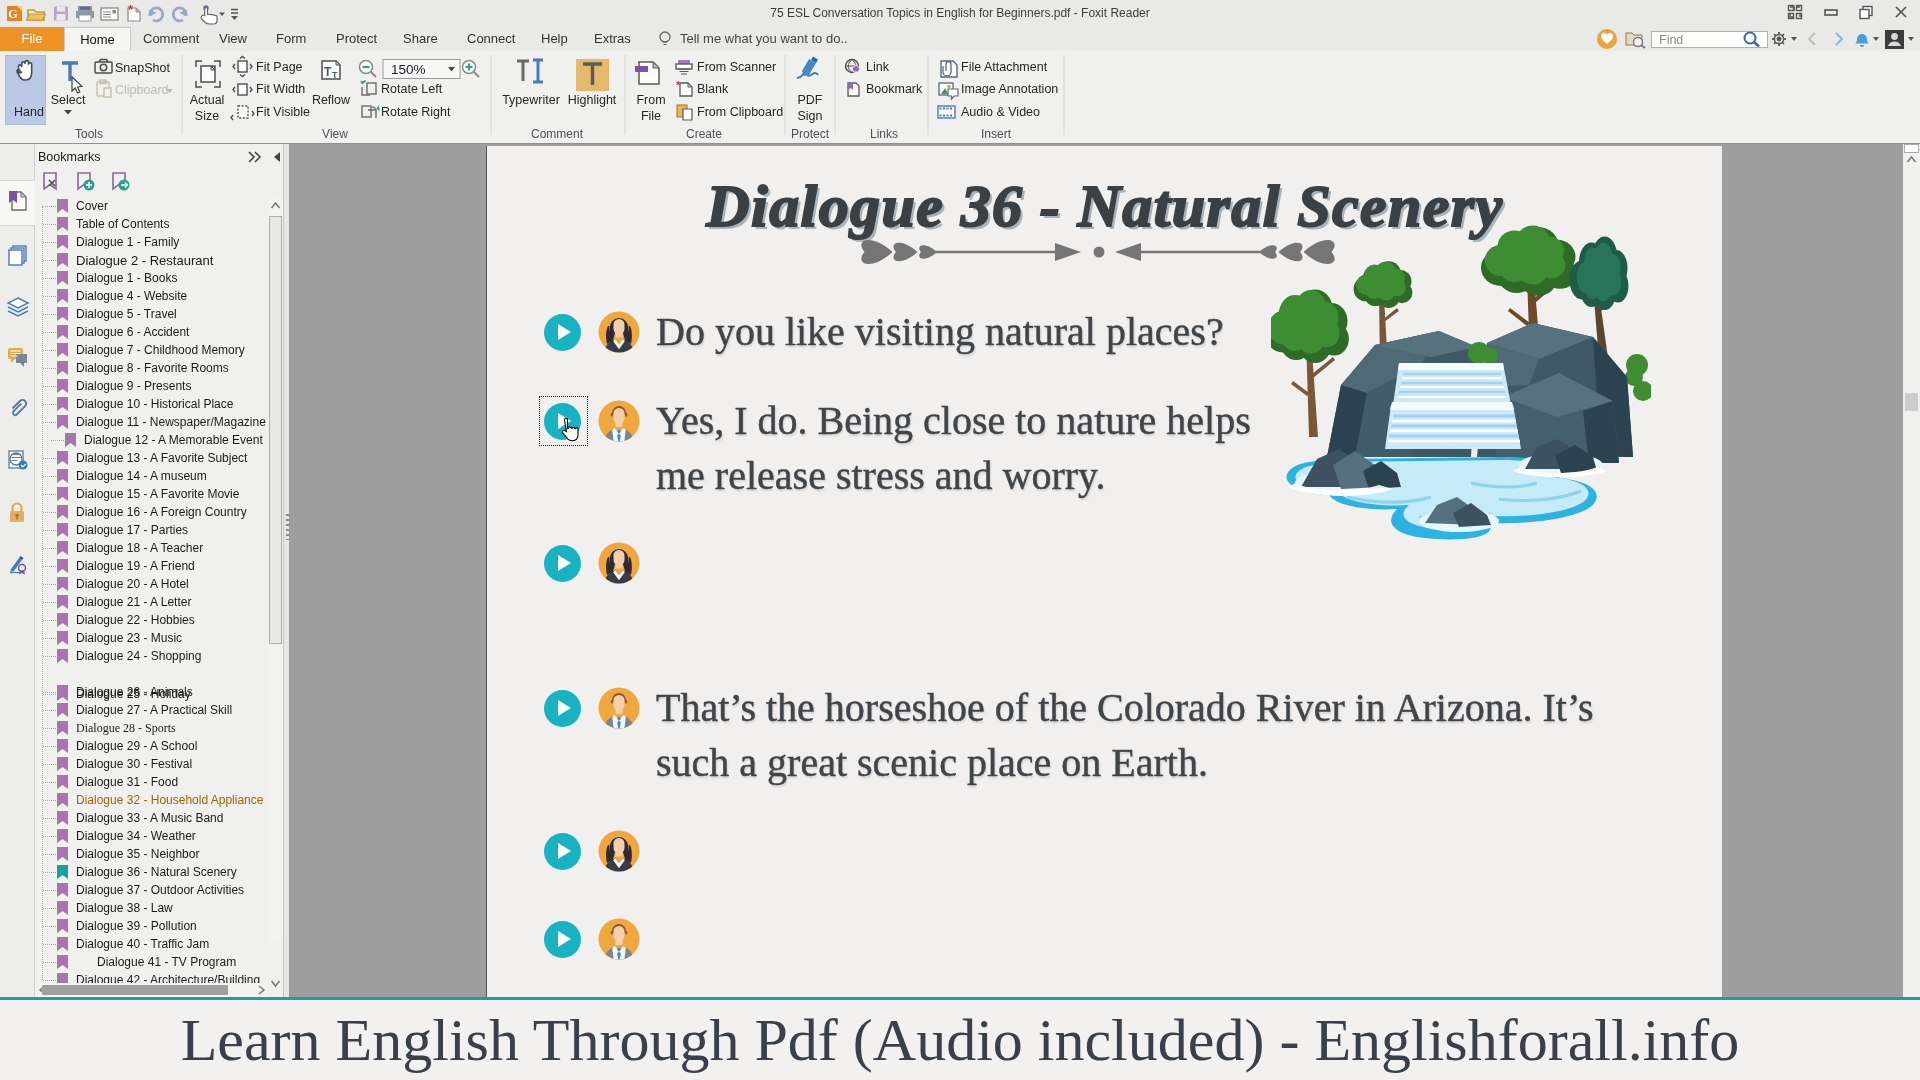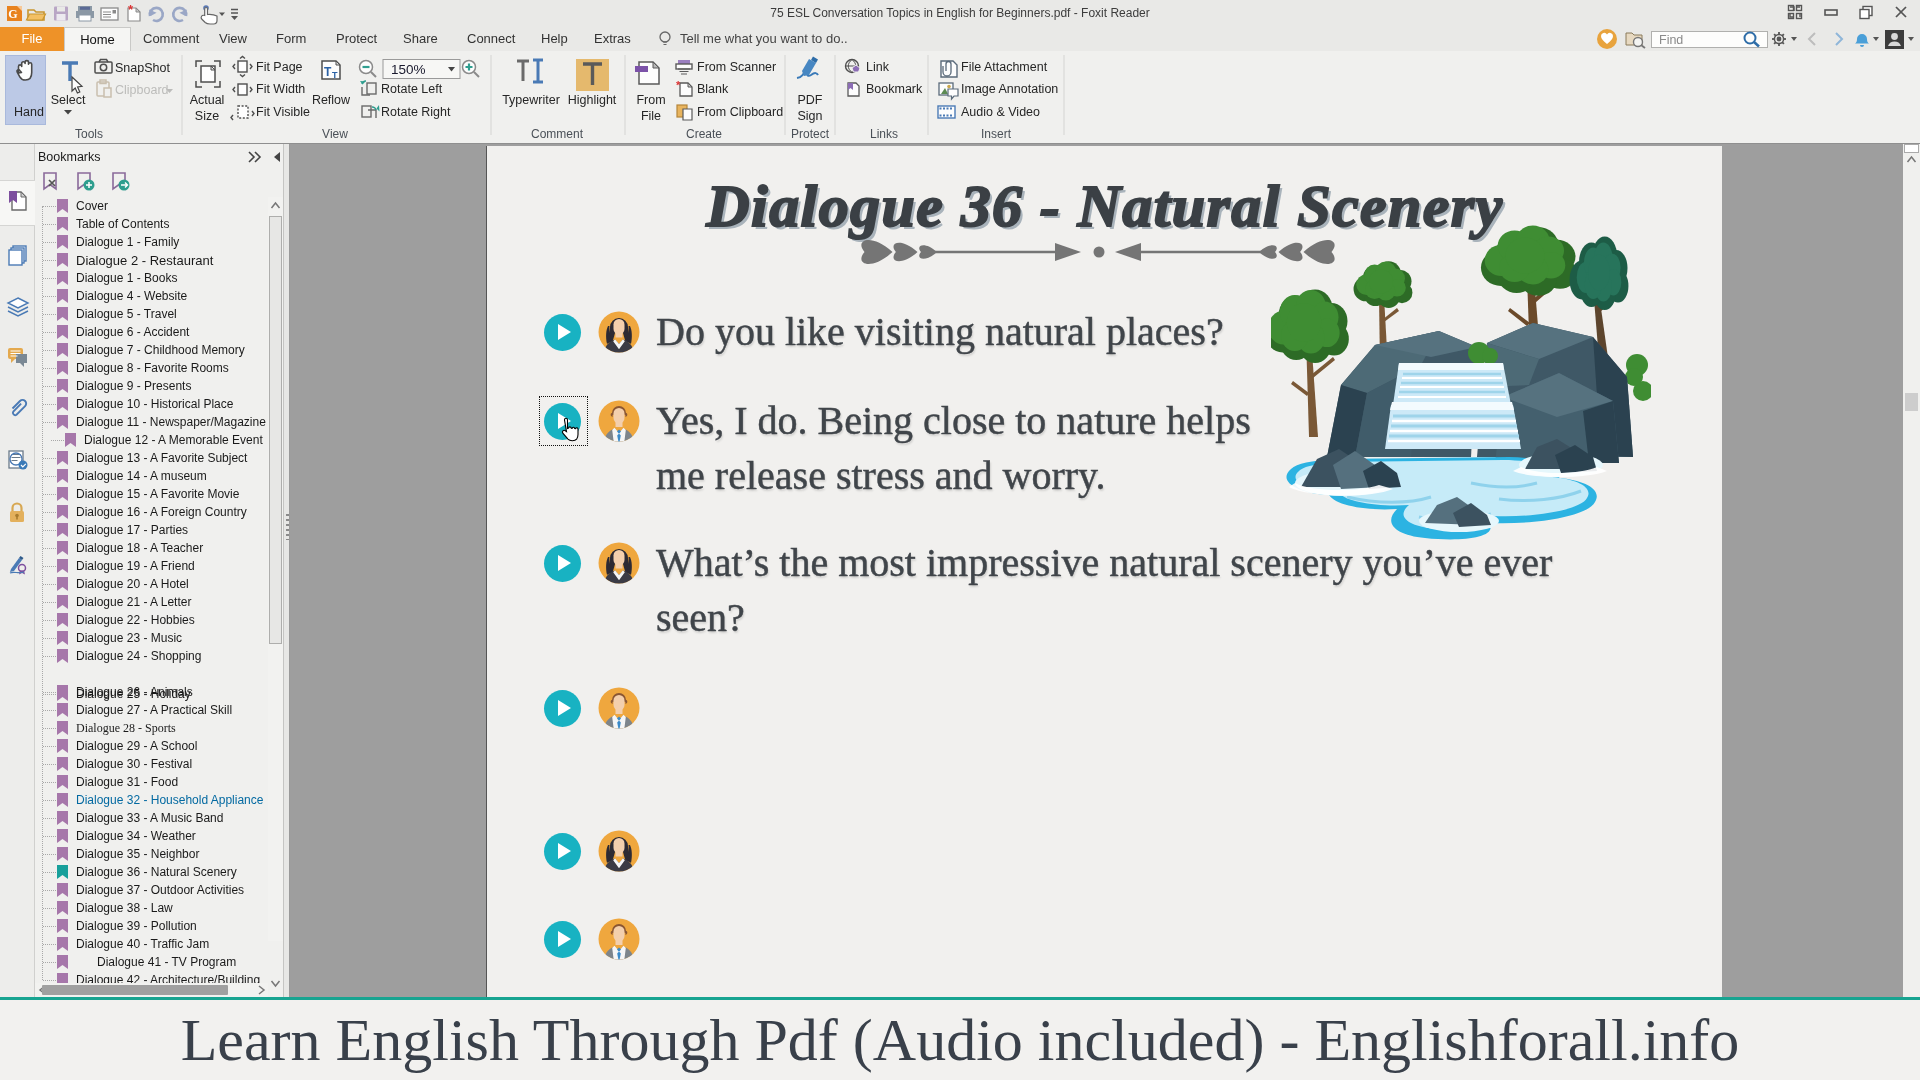--- a/index.html
+++ b/index.html
@@ -546,21 +546,21 @@
             <span style="position:absolute;left:41px;top:2px;font-size:12px;color:#1a1a1a;white-space:nowrap;">Dialogue 30 - Festival</span>
           </div>
           <div style="position:absolute;left:0;top:576px;width:234px;height:18px;">
             <div style="position:absolute;left:8px;top:9px;width:13px;height:0;border-top:1px dotted #a8a8a8;"></div>
             <div style="position:absolute;left:22px;top:2px;width:11px;height:14px;background:#a677aa;clip-path:polygon(0 0,100% 0,100% 100%,50% 72%,0 100%);"></div>
             <span style="position:absolute;left:41px;top:2px;font-size:12px;color:#1a1a1a;white-space:nowrap;">Dialogue 31 - Food</span>
           </div>
           <div style="position:absolute;left:0;top:594px;width:234px;height:18px;">
             <div style="position:absolute;left:8px;top:9px;width:13px;height:0;border-top:1px dotted #a8a8a8;"></div>
             <div style="position:absolute;left:22px;top:2px;width:11px;height:14px;background:#a677aa;clip-path:polygon(0 0,100% 0,100% 100%,50% 72%,0 100%);"></div>
-            <span style="position:absolute;left:41px;top:2px;font-size:12px;color:#0369a1;white-space:nowrap;">Dialogue 32 - Household Appliance</span>
+            <span style="position:absolute;left:41px;top:2px;font-size:12px;color:#a16207;white-space:nowrap;">Dialogue 32 - Household Appliance</span>
           </div>
           <div style="position:absolute;left:0;top:612px;width:234px;height:18px;">
             <div style="position:absolute;left:8px;top:9px;width:13px;height:0;border-top:1px dotted #a8a8a8;"></div>
             <div style="position:absolute;left:22px;top:2px;width:11px;height:14px;background:#a677aa;clip-path:polygon(0 0,100% 0,100% 100%,50% 72%,0 100%);"></div>
             <span style="position:absolute;left:41px;top:2px;font-size:12px;color:#1a1a1a;white-space:nowrap;">Dialogue 33 - A Music Band</span>
           </div>
           <div style="position:absolute;left:0;top:630px;width:234px;height:18px;">
             <div style="position:absolute;left:8px;top:9px;width:13px;height:0;border-top:1px dotted #a8a8a8;"></div>
             <div style="position:absolute;left:22px;top:2px;width:11px;height:14px;background:#a677aa;clip-path:polygon(0 0,100% 0,100% 100%,50% 72%,0 100%);"></div>
             <span style="position:absolute;left:41px;top:2px;font-size:12px;color:#1a1a1a;white-space:nowrap;">Dialogue 34 - Weather</span>
@@ -819,39 +819,39 @@
   <g clip-path="url(#c111396)">
     <path d="M12 16 a9 9 0 0 1 18 0 l2.5 16 -5-1 -2.5-9 -8 0 -2.5 9 -5 1 z" fill="#2d2a33"></path>
     <path d="M15.5 13.5 a5.5 5.5 0 0 1 11 0 v4.5 a5.5 5.5 0 0 1 -11 0 z" fill="#f3cfad"></path>
     <path d="M17.5 21 h7 v5.5 h-7 z" fill="#f3cfad"></path>
     <path d="M6 42 c1-8 6-12 11-13.5 l4 4.5 4-4.5 c5 1.5 10 5.5 11 13.5 z" fill="#3b3b45"></path>
     <path d="M17 28.2 l4 4.8 4-4.8 1.8 2 -5.8 8 -5.8-8 z" fill="#f6f6f6"></path>
     <path d="M11.5 15 c-1 6 1.5 10 1 15 l-3.5 3 c-1.5-7-1-14 1-18z" fill="#2d2a33"></path>
     <path d="M30.5 15 c1 6-1.5 10-1 15 l3.5 3 c1.5-7 1-14-1-18z" fill="#2d2a33"></path>
   </g>
 </svg>
-        <div class="dtext" style="left:169px;top:389px;">What’s the most impressive natural scenery you’ve ever<br>seen?</div>
         <div class="play" style="left:57px;top:544px;"></div>
         <svg width="42" height="42" style="position:absolute;left:111px;top:541px;">
   <defs>
             <clipPath id="m111541">
               <circle cx="21" cy="21" r="20.5"></circle>
             </clipPath>
           </defs>
   <circle cx="21" cy="21" r="20.5" fill="#efa73e"></circle>
   <g clip-path="url(#m111541)">
     <path d="M14 13 a7 7 0 0 1 14 0 c1.4 0.3 1.6 1.4 1 3 l-1.6 1 v-2 a13.5 13.5 0 0 0 -12.8 0 v2 l-1.6-1 c-0.6-1.6-0.4-2.7 1-3z" fill="#8a5633"></path>
     <path d="M15.5 13.5 a5.5 5.5 0 0 1 11 0 v4.5 a5.5 5.5 0 0 1 -11 0 z" fill="#f3cfad"></path>
     <path d="M17.5 21 h7 v6 h-7 z" fill="#f3cfad"></path>
     <path d="M6 42 c1-8 6-12 11-13.5 l4 4.5 4-4.5 c5 1.5 10 5.5 11 13.5 z" fill="#7d858c"></path>
     <path d="M16.5 27.8 l4.5 5.2 4.5-5.2 2.3 2.2 -1.5 12 h-10.6 l-1.5-12 z" fill="#f6f6f6"></path>
     <path d="M21 33.5 l-1.8 2 1.3 6.5 h1 l1.3-6.5 z" fill="#3a8ac9"></path>
     <path d="M19 31.5 l2-2 2 2 -2 2.3 z" fill="#3a8ac9"></path>
   </g>
 </svg>
+        <div class="dtext" style="left:169px;top:534px;">That’s the horseshoe of the Colorado River in Arizona. It’s<br>such a great scenic place on Earth.</div>
         <div class="play" style="left:57px;top:687px;"></div>
         <svg width="42" height="42" style="position:absolute;left:111px;top:684px;">
   <defs>
             <clipPath id="c111684">
               <circle cx="21" cy="21" r="20.5"></circle>
             </clipPath>
           </defs>
   <circle cx="21" cy="21" r="20.5" fill="#efa73e"></circle>
   <g clip-path="url(#c111684)">
     <path d="M12 16 a9 9 0 0 1 18 0 l2.5 16 -5-1 -2.5-9 -8 0 -2.5 9 -5 1 z" fill="#2d2a33"></path>

